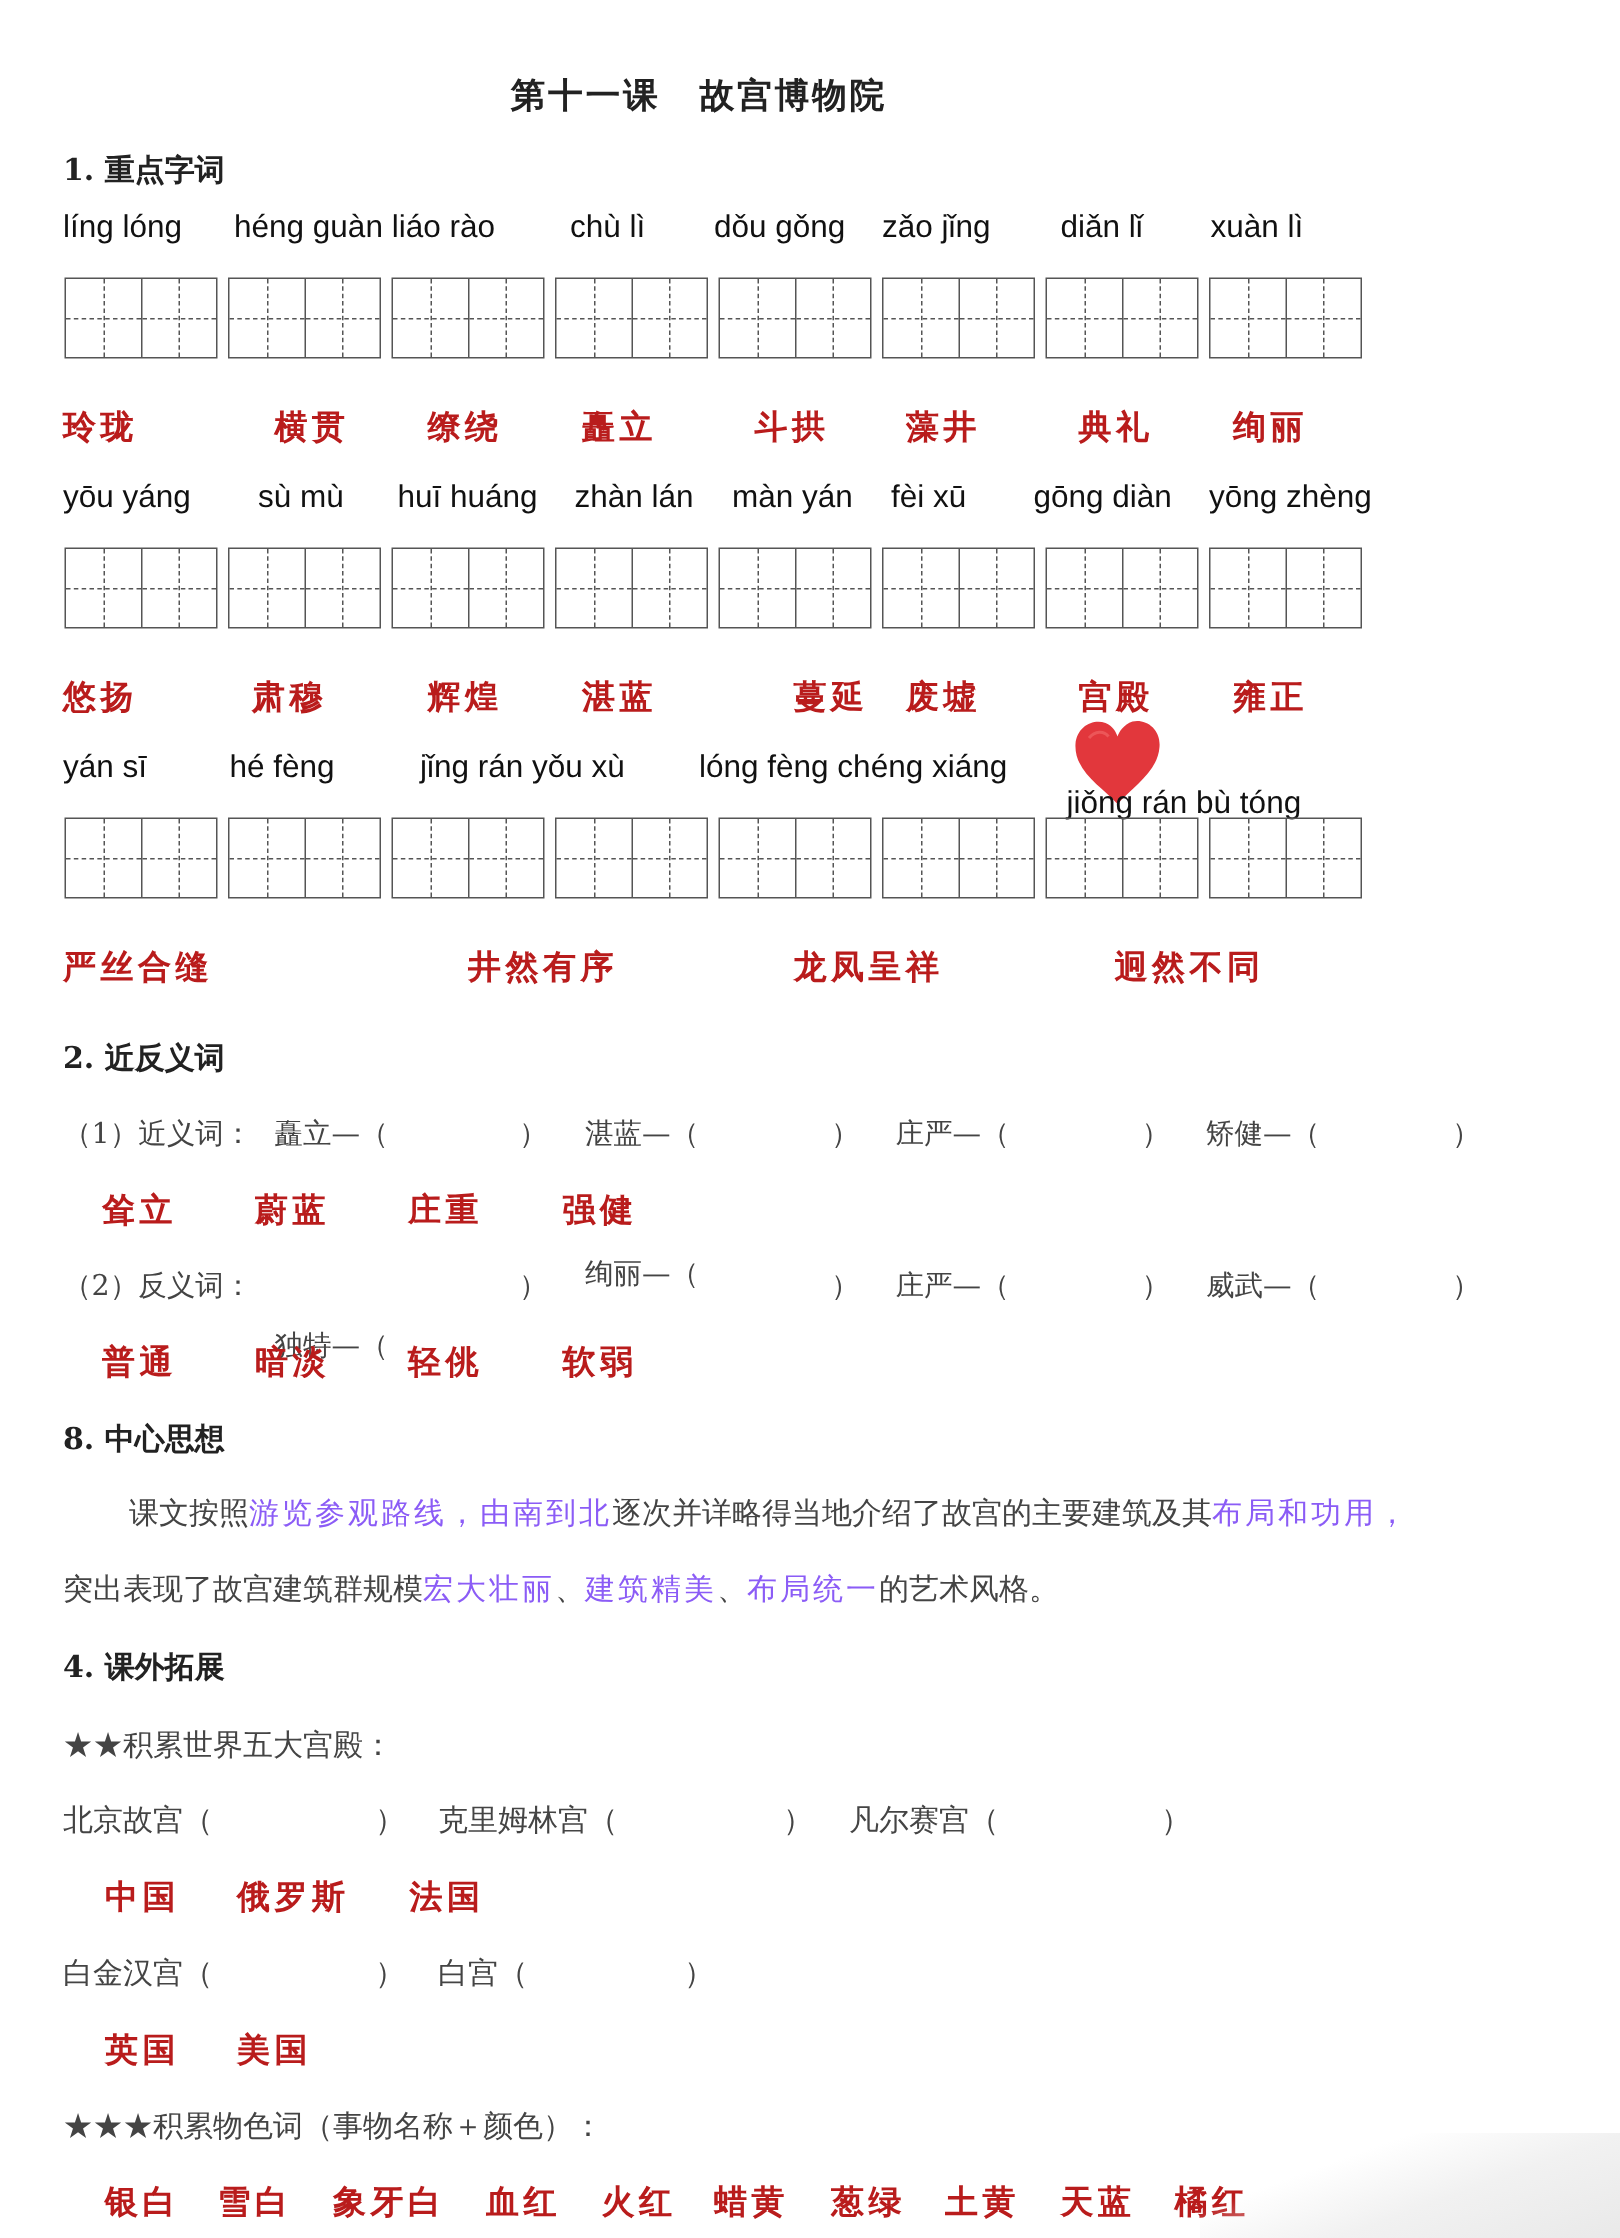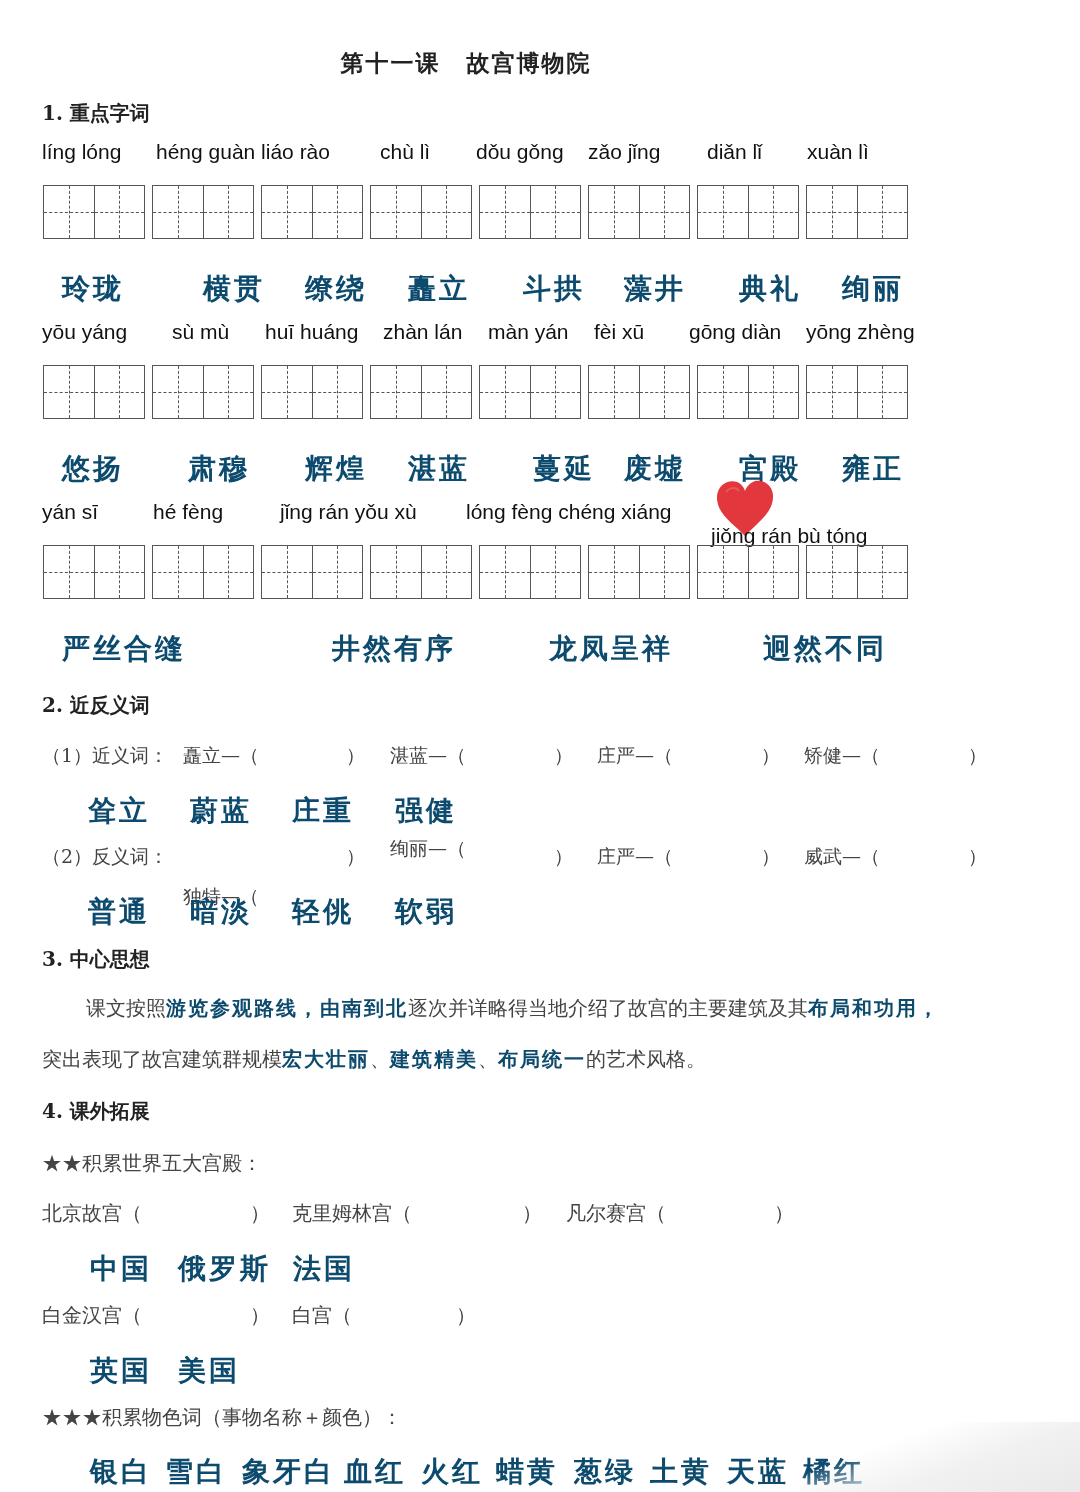--- a/index.html
+++ b/index.html
@@ -16,41 +16,41 @@
   }
   .title .gap { display:inline-block; width:26px; }
   .section-h {
     left:42px; font-size:20px; color:#222; font-weight:bold;
   }
   .pinyin {
     font-family:"Liberation Sans", "DejaVu Sans", sans-serif;
     font-size:21px; color:#111; white-space:nowrap;
   }
   .red {
-    color:#0c4a6e; font-weight:bold; font-size:28px; letter-spacing:3px; white-space:nowrap;margin-left:20px;
+    color:#b91c1c; font-weight:bold; font-size:22px; letter-spacing:3px; white-space:nowrap;
   }
   .grid-row { left:43px; height:54px; display:flex; gap:7px; }
   .grid-box {
     width:100px; height:52px; border:1.6px solid #555; display:flex; box-sizing:content-box;
   }
   .cell {
     flex:1; position:relative; border-right:1.6px solid #555;
   }
   .cell:last-child { border-right:none; }
   .cell::before {
     content:""; position:absolute; left:50%; top:0; bottom:0;
     border-left:1.4px dashed #555;
   }
   .cell::after {
     content:""; position:absolute; top:50%; left:0; right:0;
     border-top:1.4px dashed #555;
   }
   .plain { font-size:19px; color:#444; white-space:nowrap; }
   .para { font-size:20px; color:#444; white-space:nowrap; }
-  .para .hl { color:#0c4a6e; font-weight:bold; letter-spacing:2px; }
+  .para .hl { color:#8b5cf6; font-weight:normal; letter-spacing:2px; }
   .heart {
     left:714px; top:478px; width:62px; height:60px;
   }
   .shadow {
     right:0; bottom:0; width:280px; height:70px;
     background:linear-gradient(160deg, rgba(255,255,255,0) 30%, #f1f1f1 60%, #e9e9e9 100%);
   }
 </style>
 </head>
 <body>
@@ -154,21 +154,21 @@
   <div class="grid-box">
       <div class="cell"></div>
       <div class="cell"></div>
     </div>
 </div>
 
 <div class="abs red" style="left:42px;top:450px;">悠扬</div>
 <div class="abs red" style="left:168px;top:450px;">肃穆</div>
 <div class="abs red" style="left:285px;top:450px;">辉煌</div>
 <div class="abs red" style="left:388px;top:450px;">湛蓝</div>
-<div class="abs red" style="left:513px;top:450px;">蔓延</div>
+<div class="abs red" style="left:529px;top:450px;">蔓延</div>
 <div class="abs red" style="left:604px;top:450px;">废墟</div>
 <div class="abs red" style="left:719px;top:450px;">宫殿</div>
 <div class="abs red" style="left:822px;top:450px;">雍正</div>
 
 <div class="abs heart">
   <svg width="62" height="60" viewBox="0 0 62 60">
     <path d="M31 58 C 20 46, 2 36, 3 18 C 4 6, 15 1, 23 4 C 28 6, 30 10, 31 13 C 32 10, 35 5, 41 3 C 50 1, 60 8, 59 20 C 58 36, 42 46, 31 58 Z" fill="#e0262b" opacity="0.92"></path>
     <path d="M12 14 C 16 9, 22 9, 25 13" stroke="#f36a6a" stroke-width="2" fill="none" opacity="0.6"></path>
   </svg>
 </div>
@@ -244,21 +244,21 @@
 <div class="abs plain" style="left:597px;top:844px;">庄严—（</div>
 <div class="abs plain" style="left:761px;top:844px;">）</div>
 <div class="abs plain" style="left:804px;top:844px;">威武—（</div>
 <div class="abs plain" style="left:968px;top:844px;">）</div>
 
 <div class="abs red" style="left:68px;top:893px;">普通</div>
 <div class="abs red" style="left:170px;top:893px;">暗淡</div>
 <div class="abs red" style="left:272px;top:893px;">轻佻</div>
 <div class="abs red" style="left:375px;top:893px;">软弱</div>
 
-<div class="abs section-h" style="top:946px;">3. 中心思想</div>
+<div class="abs section-h" style="top:946px;">8. 中心思想</div>
 
 <div class="abs para" style="left:86px;top:995px;">
   <span>课文按照</span><span class="hl">游览参观路线，由南到北</span><span>逐次并详略得当地介绍了故宫的主要建筑及其</span><span class="hl">布局和功用，</span>
 </div>
 <div class="abs para" style="left:42px;top:1046px;">
   <span>突出表现了故宫建筑群规模</span><span class="hl">宏大壮丽</span><span>、</span><span class="hl">建筑精美</span><span>、</span><span class="hl">布局统一</span><span>的艺术风格。</span>
 </div>
 
 <div class="abs section-h" style="top:1098px;">4. 课外拓展</div>
 

